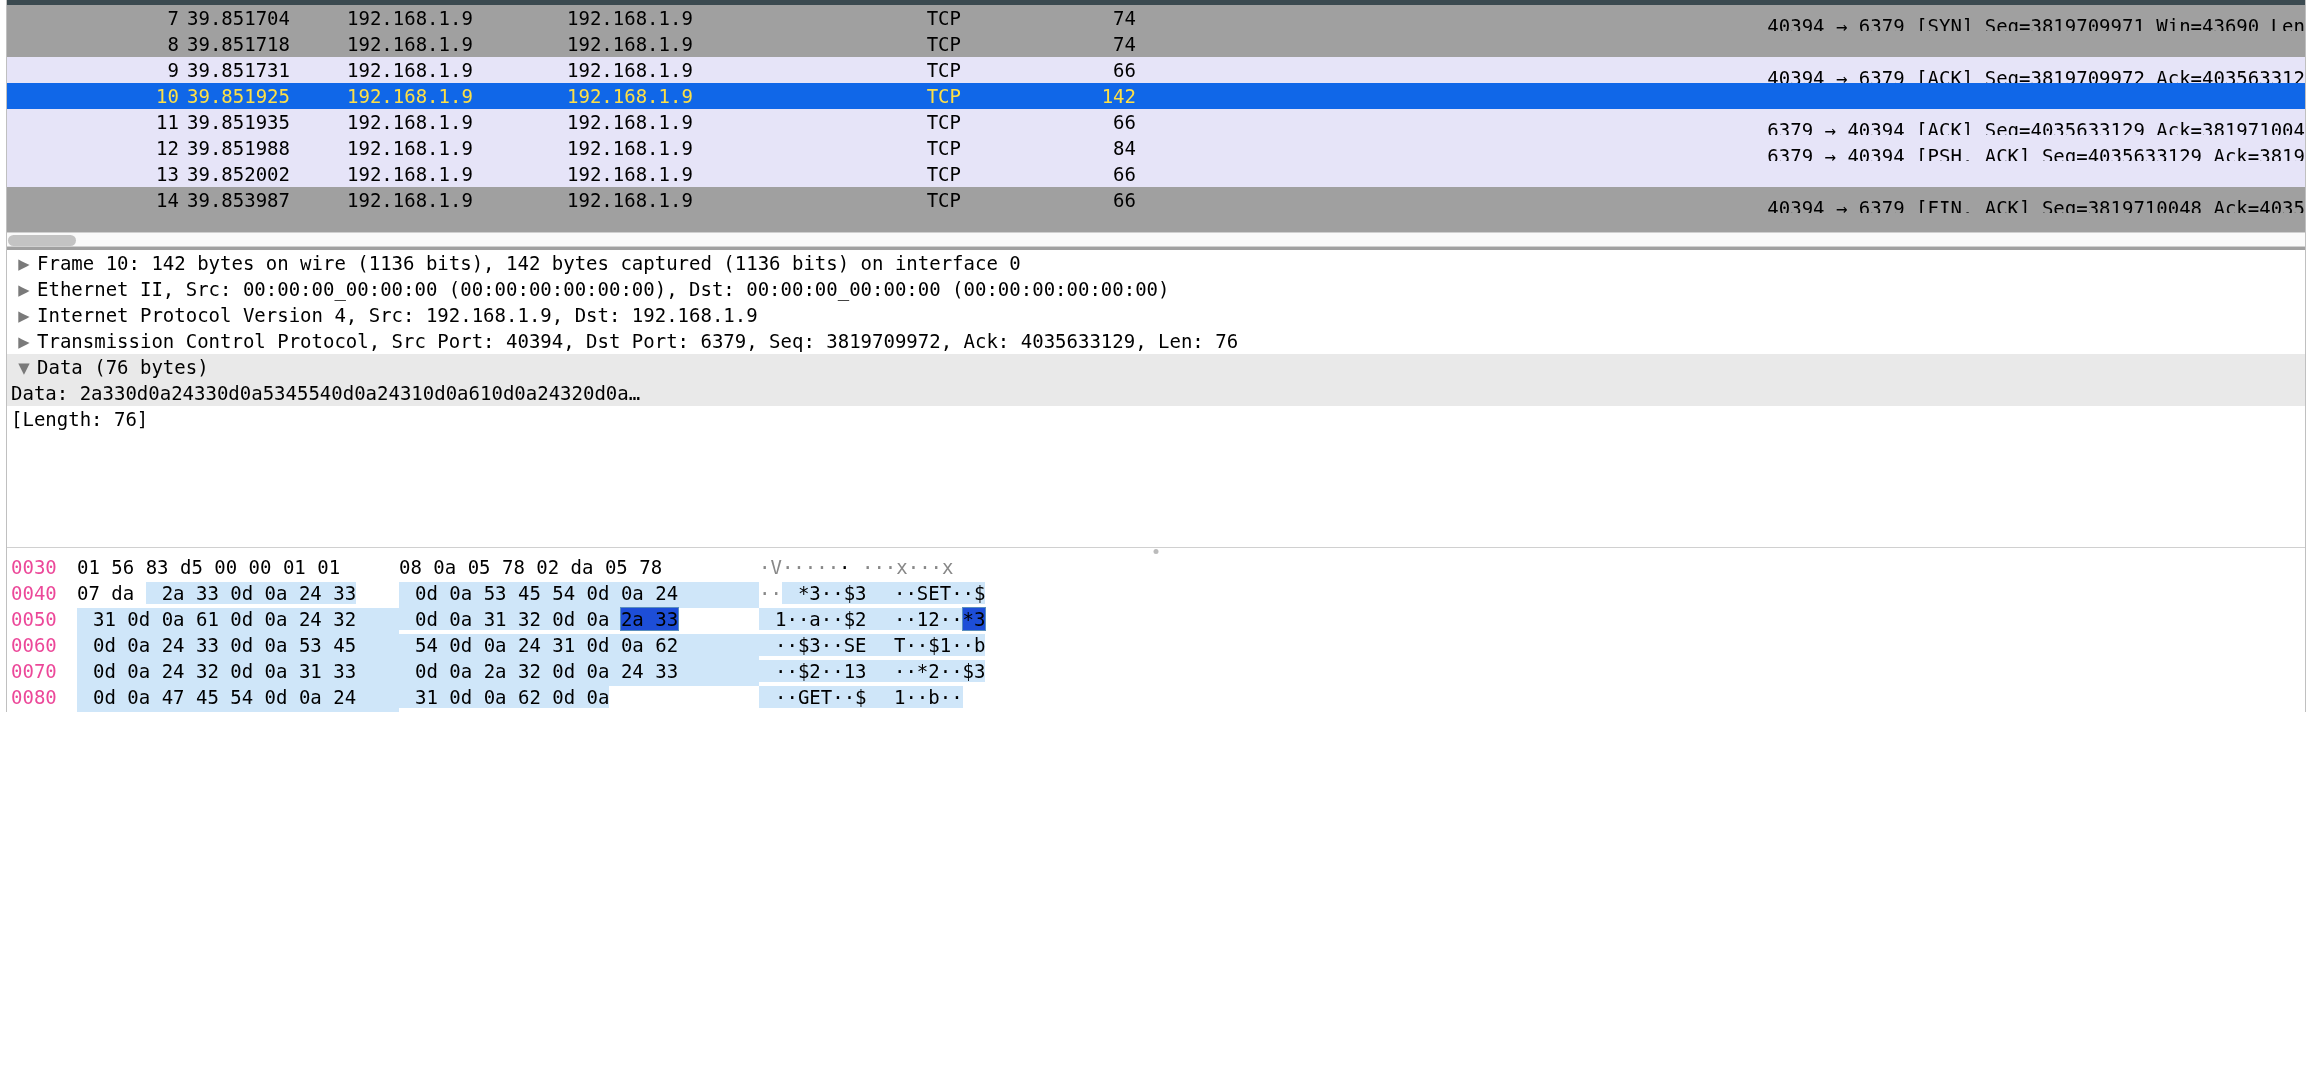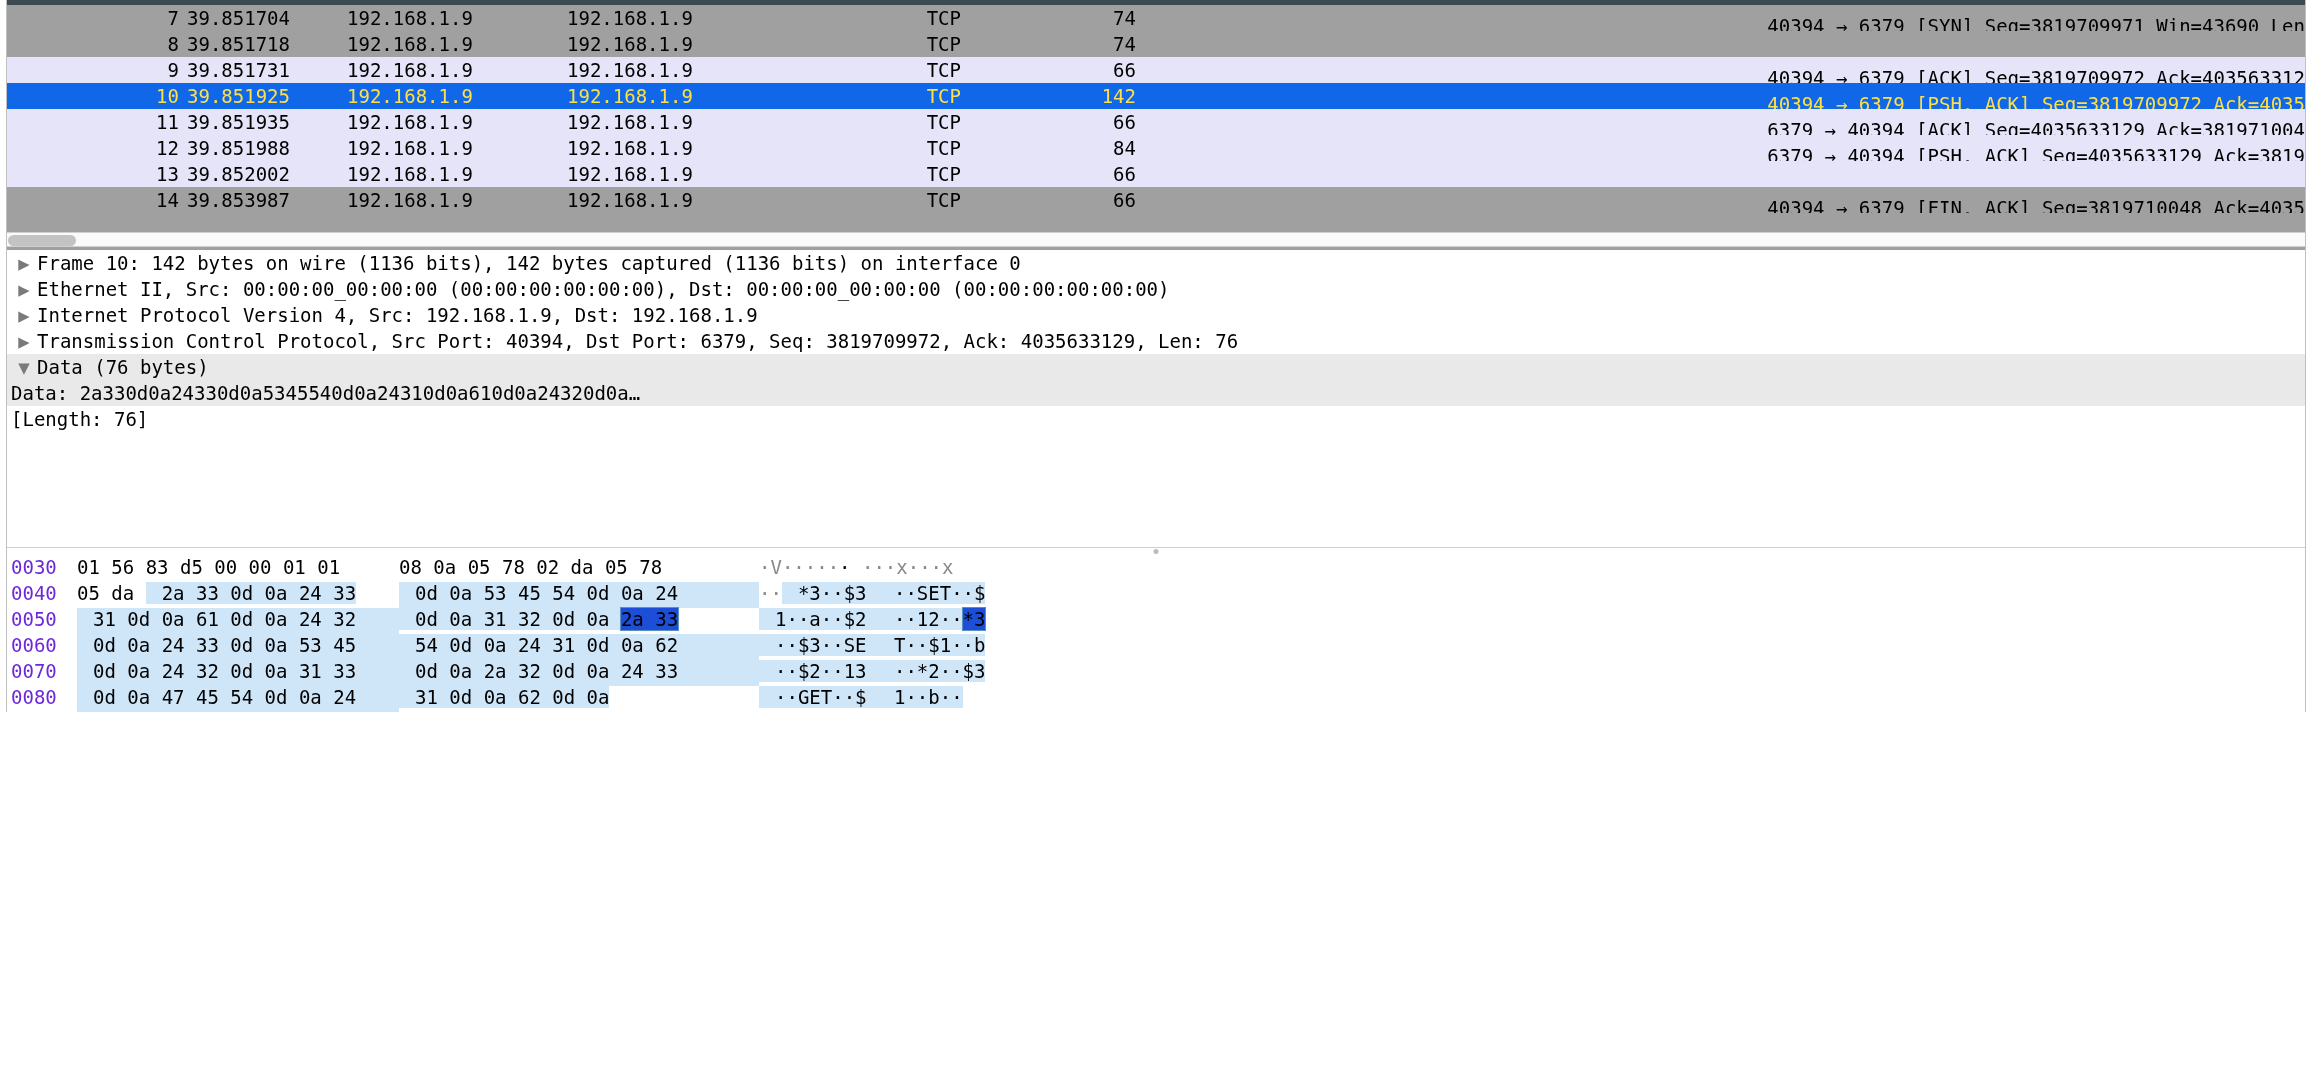--- a/index.html
+++ b/index.html
@@ -104,21 +104,21 @@
   .hex-pane {
     background: #ffffff;
     padding-top: 2px;
   }
   .hex-row {
     display: flex;
     height: 26px;
     white-space: pre;
     padding-left: 4px;
   }
-  .hex-off   { width: 66px;  color: #6d28d9; }
+  .hex-off   { width: 66px;  color: #ec4899; }
   .hex-col1  { width: 322px; }
   .hex-col2  { width: 360px; }
   .hex-ascii { flex: 1; }
   .hl {
     background: #cfe6f9;
     padding-left: 16px;
   }
   .hl-box {
     background: #1d4ed8;
     outline: 1px solid #5a8fbf;
@@ -161,21 +161,20 @@
       <div class="col-len">66</div>
       <div class="col-info">40394 → 6379 [ACK] Seq=3819709972 Ack=403563312</div>
     </div>
     <div class="packet-row bg-sel">
       <div class="col-no">10</div>
       <div class="col-time">39.851925</div>
       <div class="col-src">192.168.1.9</div>
       <div class="col-dst">192.168.1.9</div>
       <div class="col-proto">TCP</div>
       <div class="col-len">142</div>
-      <div class="col-info">40394 → 6379 [PSH, ACK] Seq=3819709972 Ack=4035</div>
     </div>
     <div class="packet-row bg-lav">
       <div class="col-no">11</div>
       <div class="col-time">39.851935</div>
       <div class="col-src">192.168.1.9</div>
       <div class="col-dst">192.168.1.9</div>
       <div class="col-proto">TCP</div>
       <div class="col-len">66</div>
       <div class="col-info">6379 → 40394 [ACK] Seq=4035633129 Ack=381971004</div>
     </div>
@@ -250,21 +249,21 @@
 
     <div class="hex-row">
       <div class="hex-off">0030</div>
       <div class="hex-col1">01 56 83 d5 00 00 01 01</div>
       <div class="hex-col2">08 0a 05 78 02 da 05 78</div>
       <div class="hex-ascii"><span class="faint">·V·····</span><span>·</span><span class="faint"> ···x···x</span></div>
     </div>
 
     <div class="hex-row">
       <div class="hex-off">0040</div>
-      <div class="hex-col1"><span>05 da </span><span class="hl">2a 33 0d 0a 24 33</span></div>
+      <div class="hex-col1"><span>07 da </span><span class="hl">2a 33 0d 0a 24 33</span></div>
       <div class="hex-col2 hl">0d 0a 53 45 54 0d 0a 24</div>
       <div class="hex-ascii"><span class="faint">··</span><span class="hl">*3··$3</span><span class="hl"> ··SET··$</span></div>
     </div>
 
     <div class="hex-row">
       <div class="hex-off">0050</div>
       <div class="hex-col1 hl">31 0d 0a 61 0d 0a 24 32</div>
       <div class="hex-col2"><span class="hl">0d 0a 31 32 0d 0a </span><span class="hl-box">2a 33</span></div>
       <div class="hex-ascii"><span class="hl">1··a··$2</span><span class="hl"> ··12··</span><span class="hl-box">*3</span></div>
     </div>

